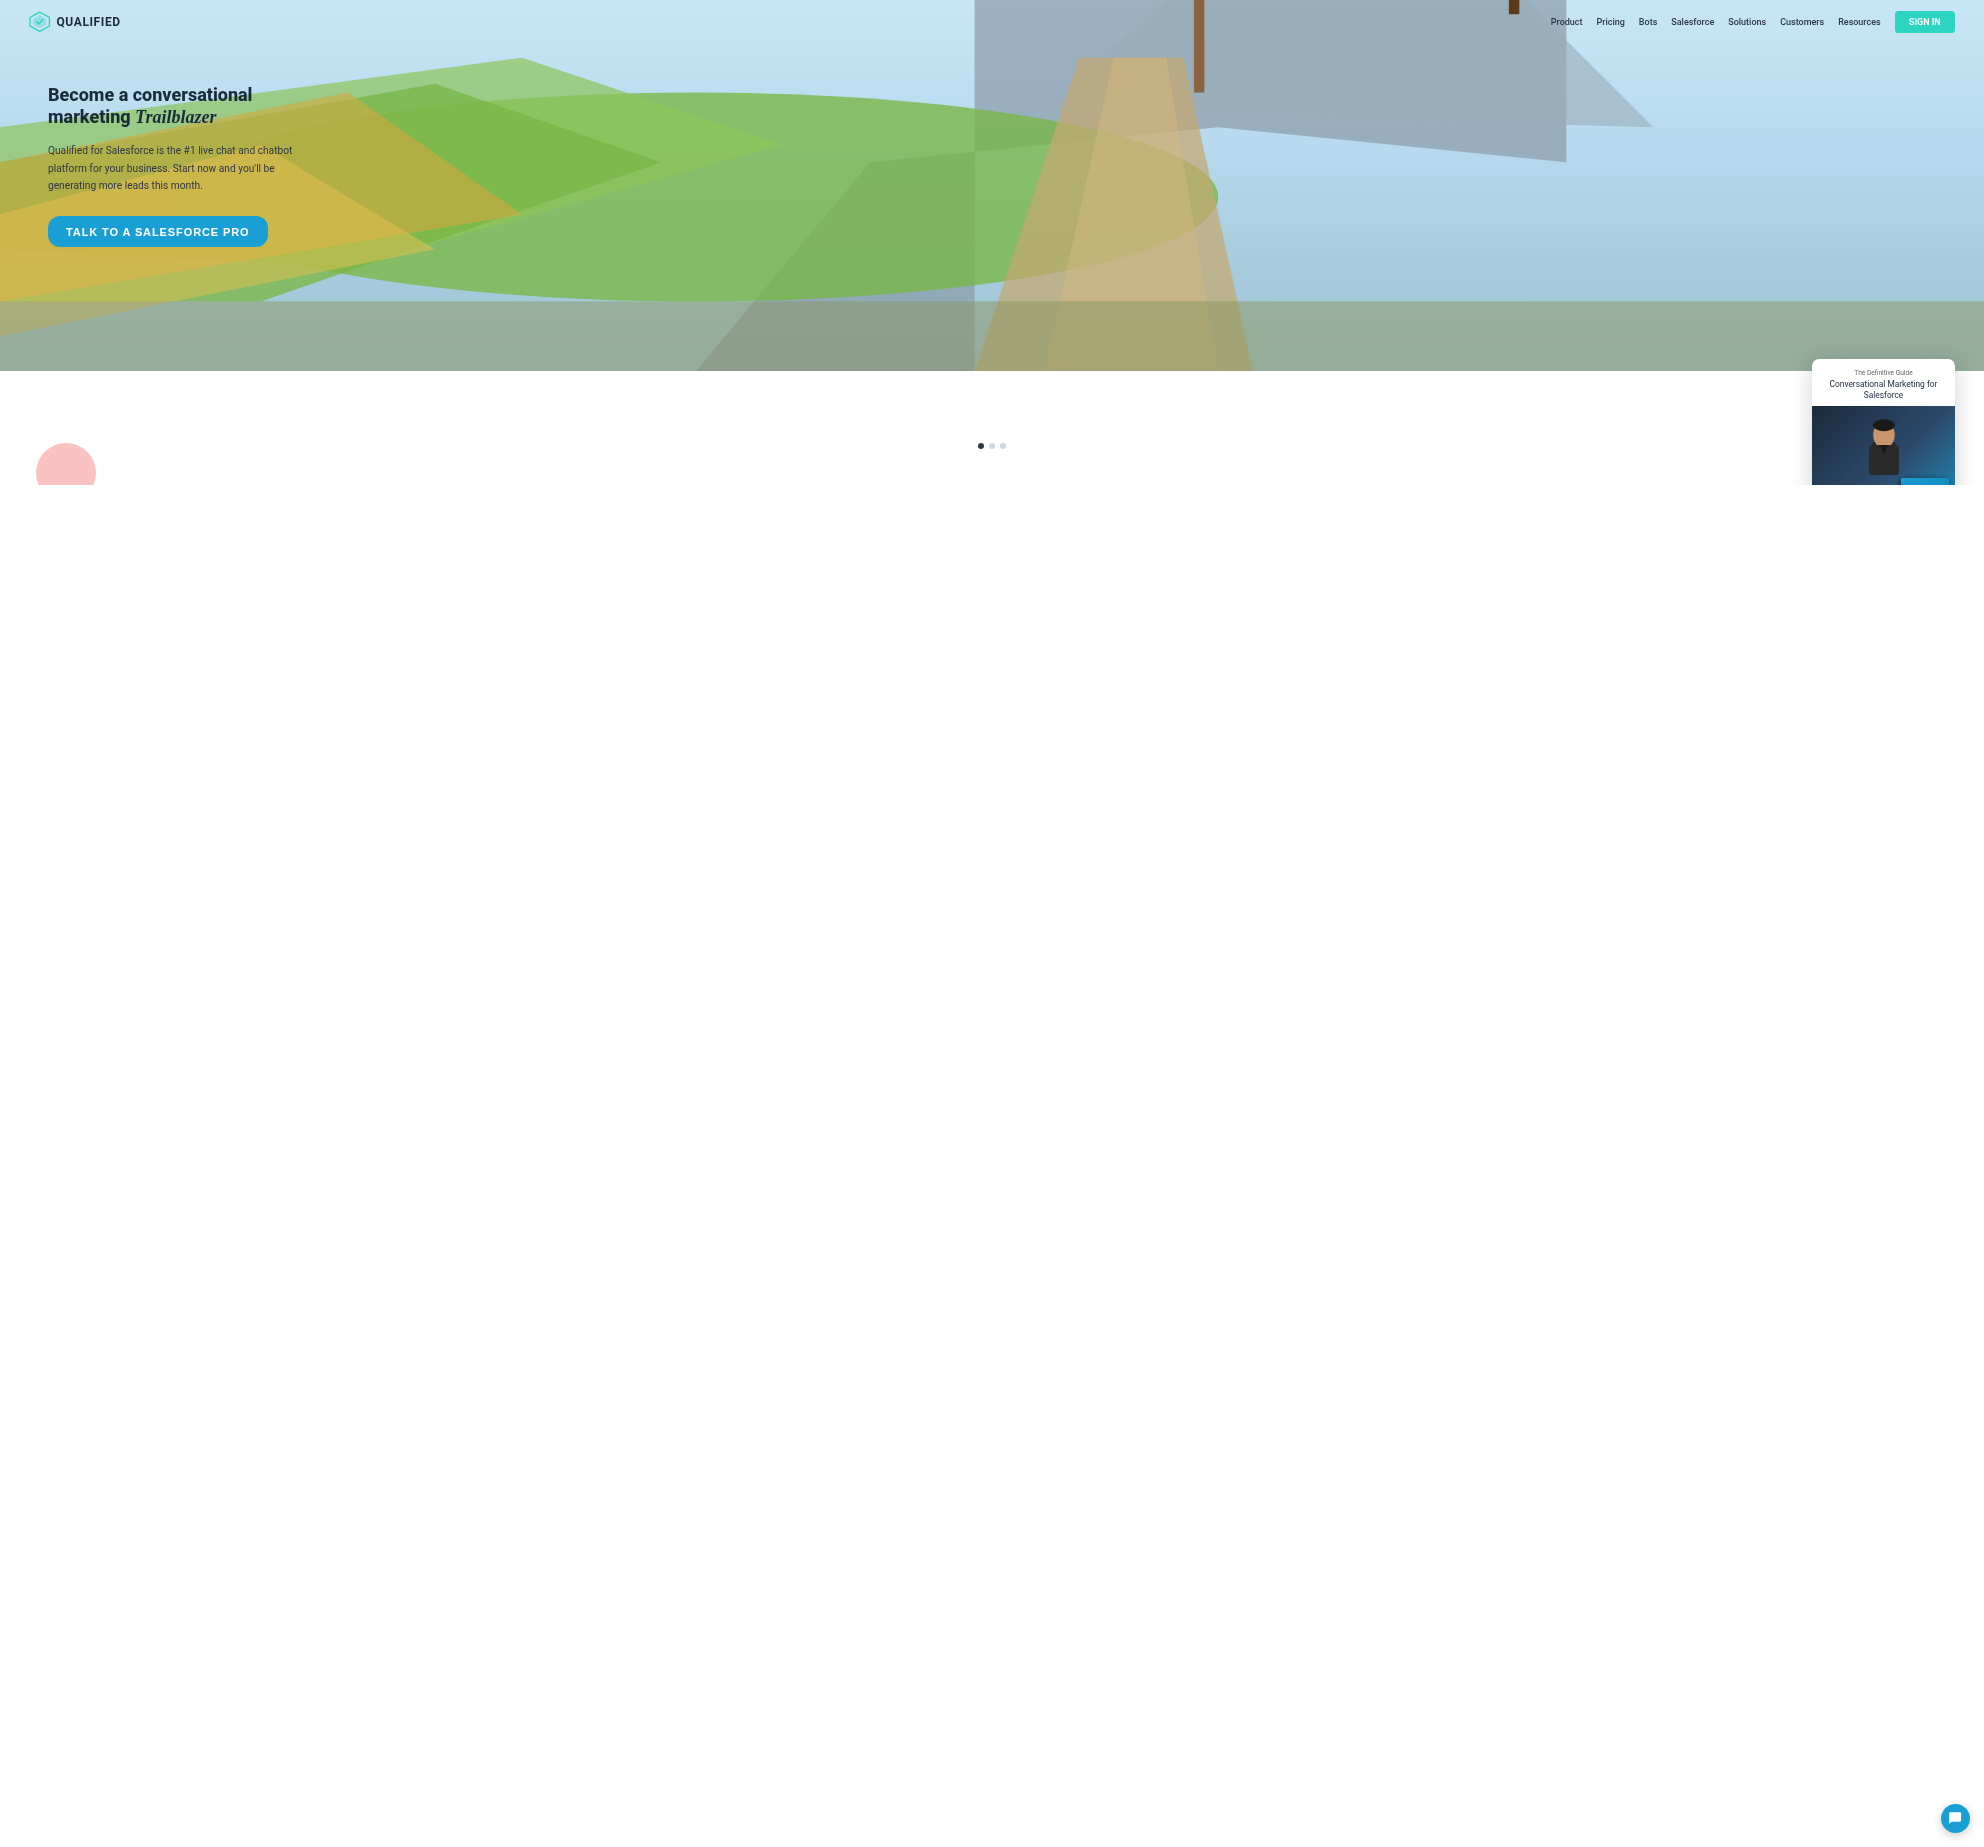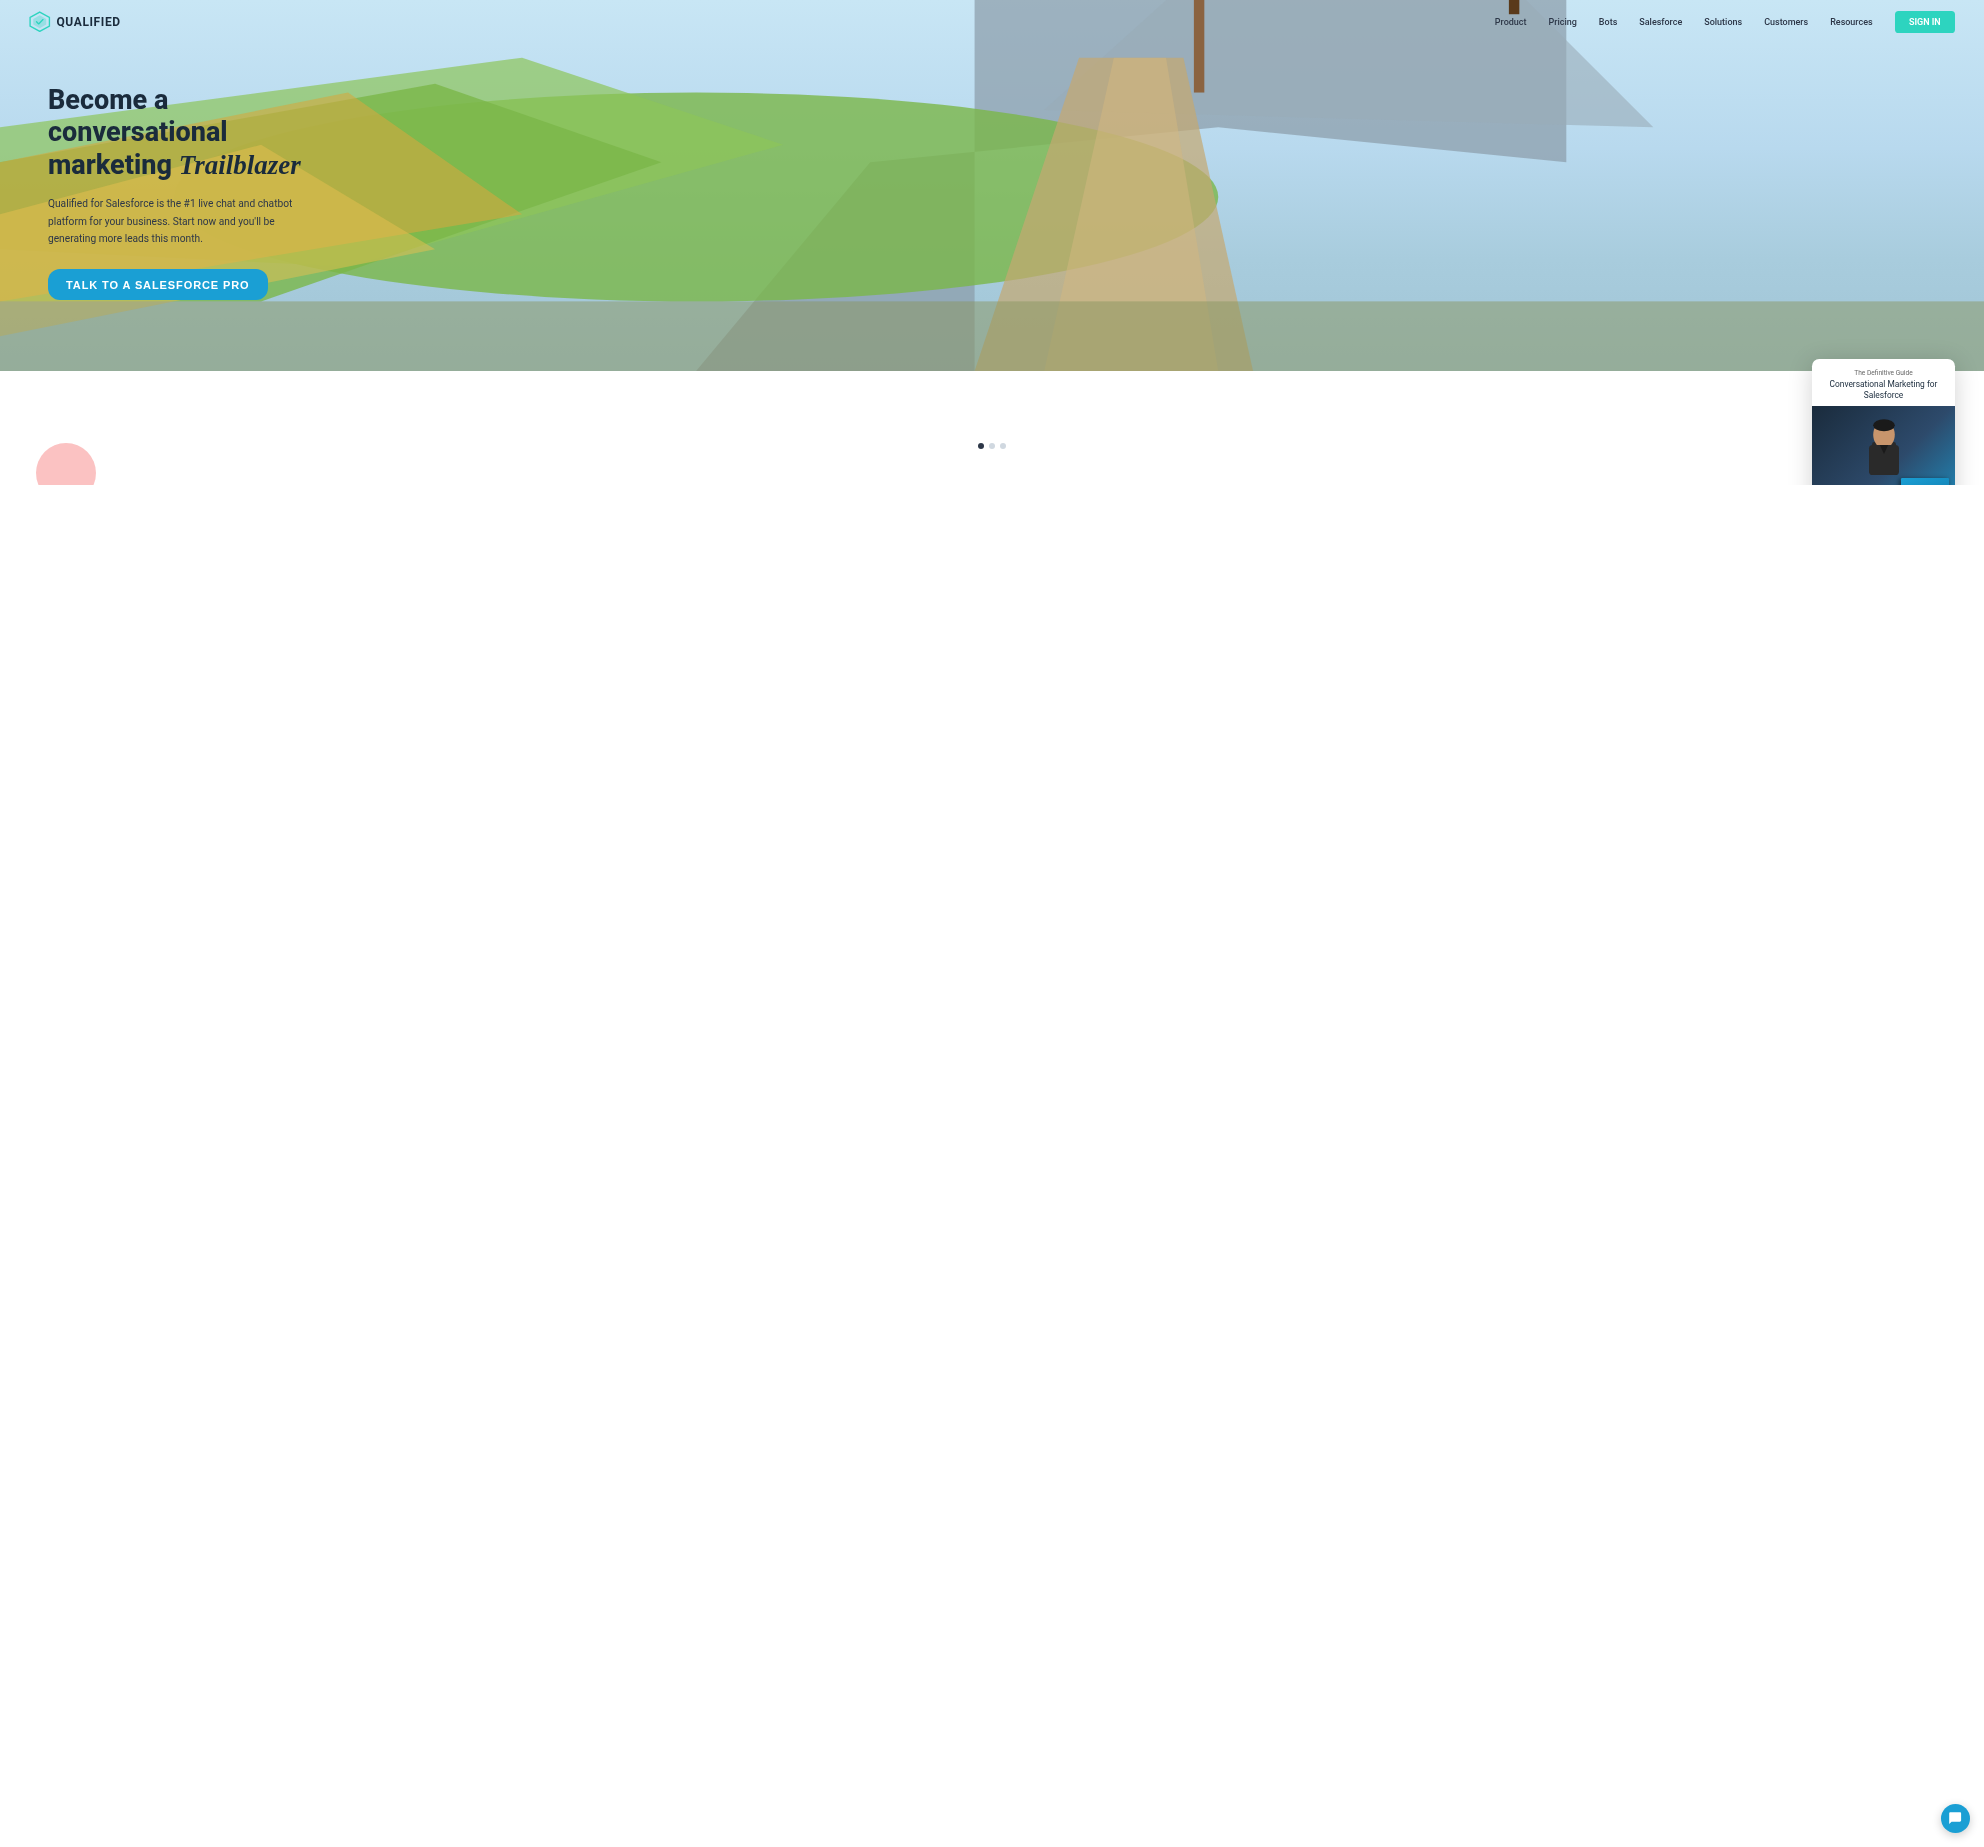--- a/index.html
+++ b/index.html
@@ -29,21 +29,21 @@
     .logo-text {
       font-size: 12px;
       font-weight: 700;
       color: #1a2b3c;
       letter-spacing: 0.6px;
       text-transform: uppercase;
     }
     .nav-links {
       display: flex;
       align-items: center;
-      gap: 22px;
+      gap: 14px;
       list-style: none;
     }
     .nav-links a {
       text-decoration: none;
       color: #2d3748;
       font-size: 9px;
       font-weight: 500;
     }
     .nav-signin {
       background: #2dd4bf;
@@ -72,21 +72,21 @@
       height: 100%;
     }
 
     .hero-content {
       position: relative;
       z-index: 10;
       max-width: 347px;
       padding: 84px 0 0 48px;
     }
     .hero-heading {
-      font-size: 27px;
+      font-size: 18px;
       font-weight: 800;
       color: #1a2b3c;
       line-height: 1.2;
       margin-bottom: 14.3px;
     }
     .hero-heading-italic {
       font-family: Georgia, 'Times New Roman', serif;
       font-style: italic;
       font-weight: 700;
       color: #1a2b3c;

